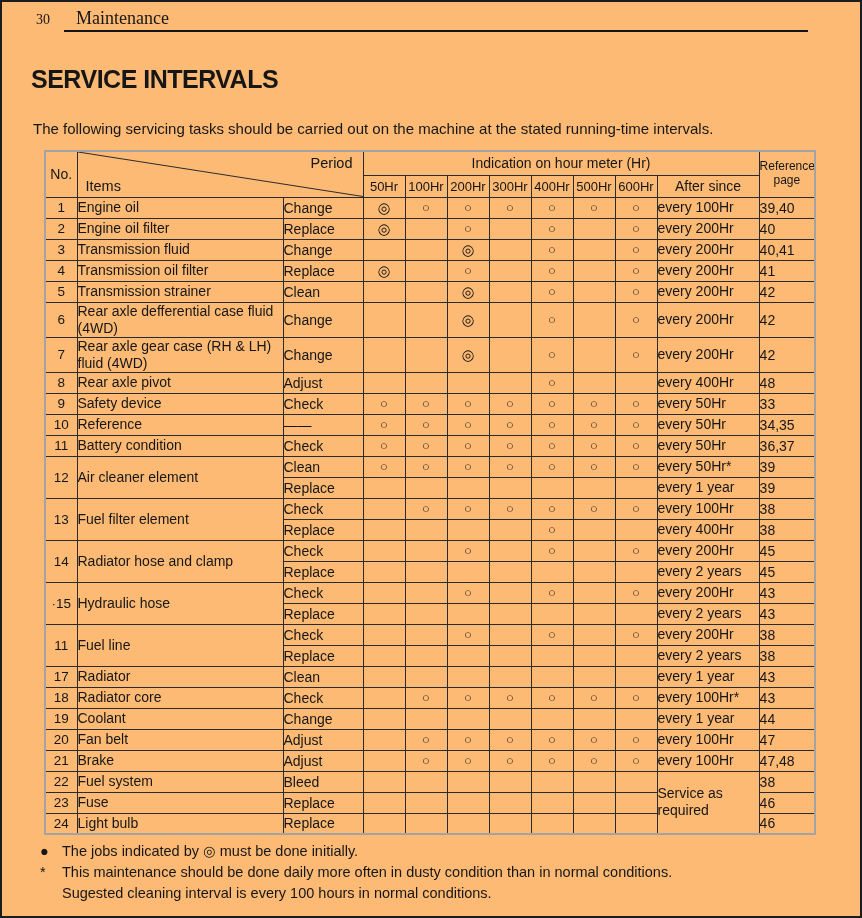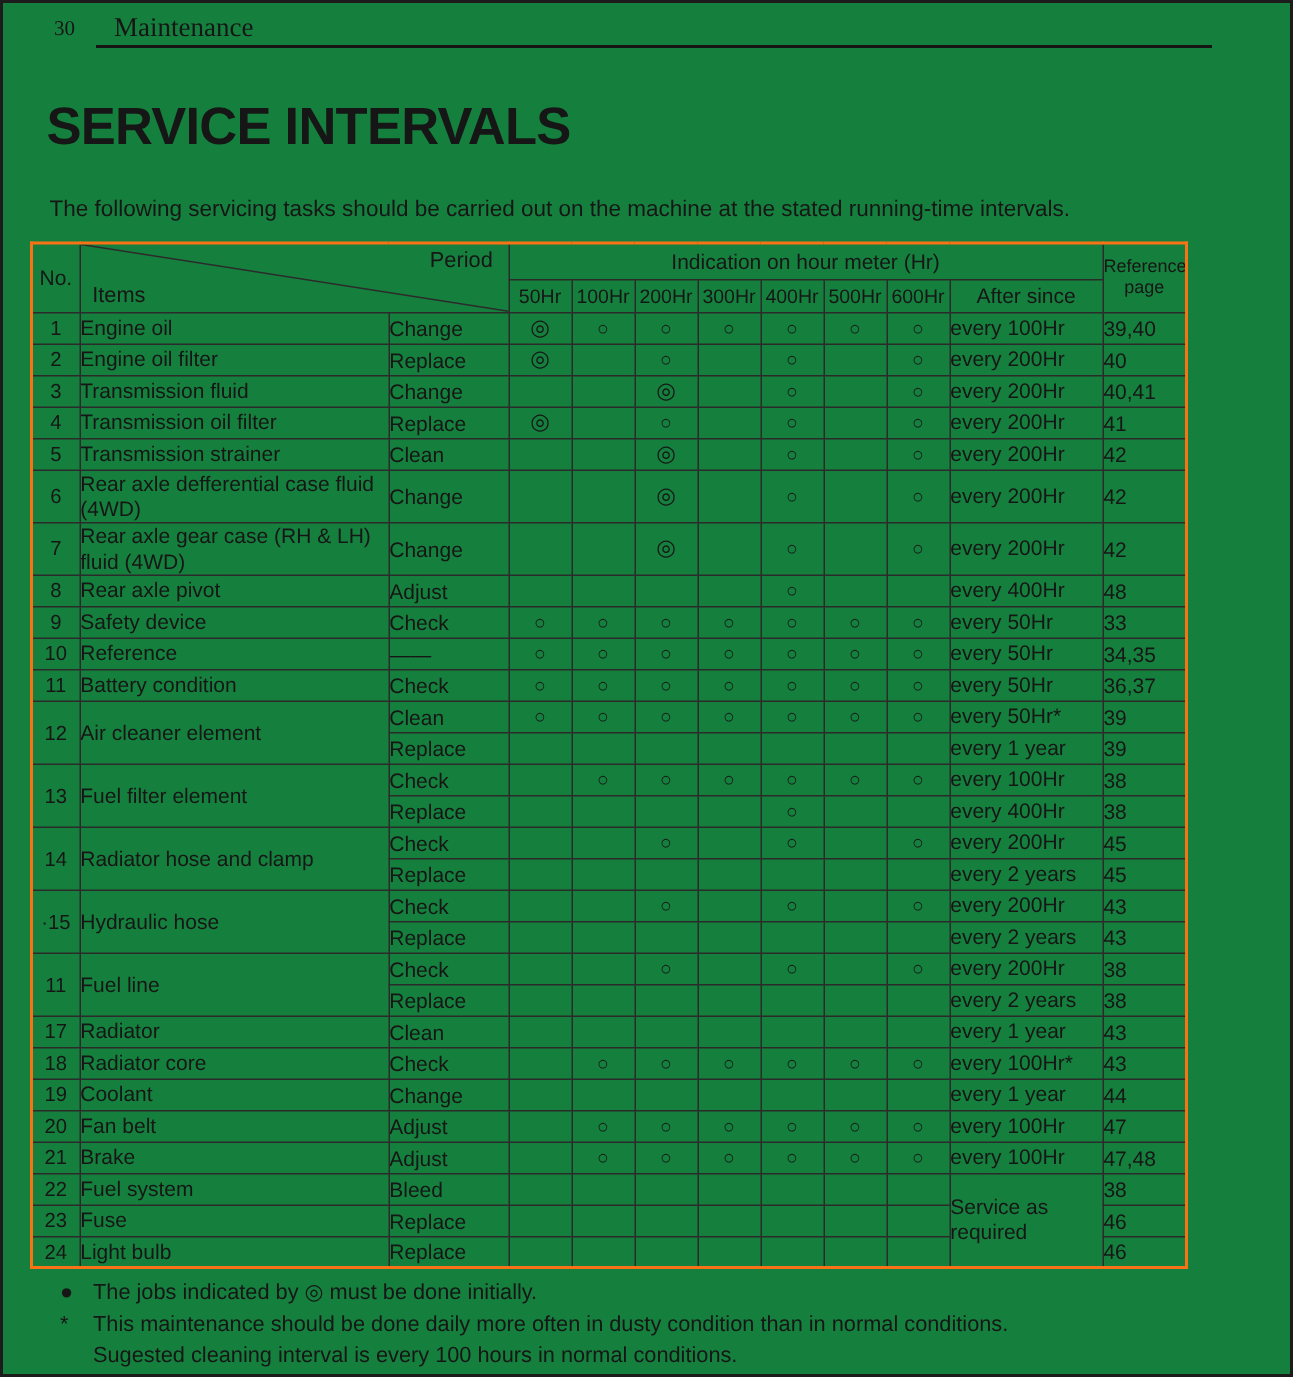--- a/index.html
+++ b/index.html
@@ -1,37 +1,37 @@
 <!DOCTYPE html>
 <html><head>
 <meta charset="utf-8">
 <style>
   html,body{margin:0;padding:0;background:#e8e8e6;}
   .page{
     position:relative;
     width:862px;height:918px;
     box-sizing:border-box;
     margin:0 auto;
-    background:#15803d;
+    background:#fdba74;
     border:2px solid #1c1c1c;
     font-family:"Liberation Sans",sans-serif;
     color:#161616;
     overflow:hidden;
   }
   
   .masthead{position:relative;height:26px;margin-top:5px;}
   .page-num{position:absolute;left:34px;top:5px;font-family:"Liberation Serif",serif;font-size:14px;}
   .section-title{position:absolute;left:74px;top:1px;font-family:"Liberation Serif",serif;font-size:18px;}
   .mast-rule{position:absolute;left:62px;width:744px;top:23px;height:2px;background:#151515;}
   
-  .doc-title{margin:32px 0 0 29px;font-size:35px;font-weight:bold;letter-spacing:-0.5px;}
+  .doc-title{margin:32px 0 0 29px;font-size:25px;font-weight:bold;letter-spacing:-0.5px;}
   
   .intro{margin:26px 28px 0 31px;font-size:15px;}
   
-  table.svc{border-collapse:collapse;table-layout:fixed;margin:13px 0 0 18px;width:772px;border:2px solid #f97316;}
+  table.svc{border-collapse:collapse;table-layout:fixed;margin:13px 0 0 42px;width:772px;border:2px solid #a3a3a3;}
   table.svc th,table.svc td{border:1px solid #2b2b2b;padding:0;overflow:hidden;}
   table.svc th{font-weight:normal;}
   tr.body-row{height:21px;}
   tr.body-row.tall{height:35px;}
   .h-top{height:24px;font-size:14.5px;}
   .h-bot{height:22px;font-size:13px;padding-left:12px;}
   .th-no{font-size:14px;}
   .th-ref{font-size:12px;line-height:1.15;}
   .th-ind{font-size:14px;}
   .th-after{font-size:14px;}

